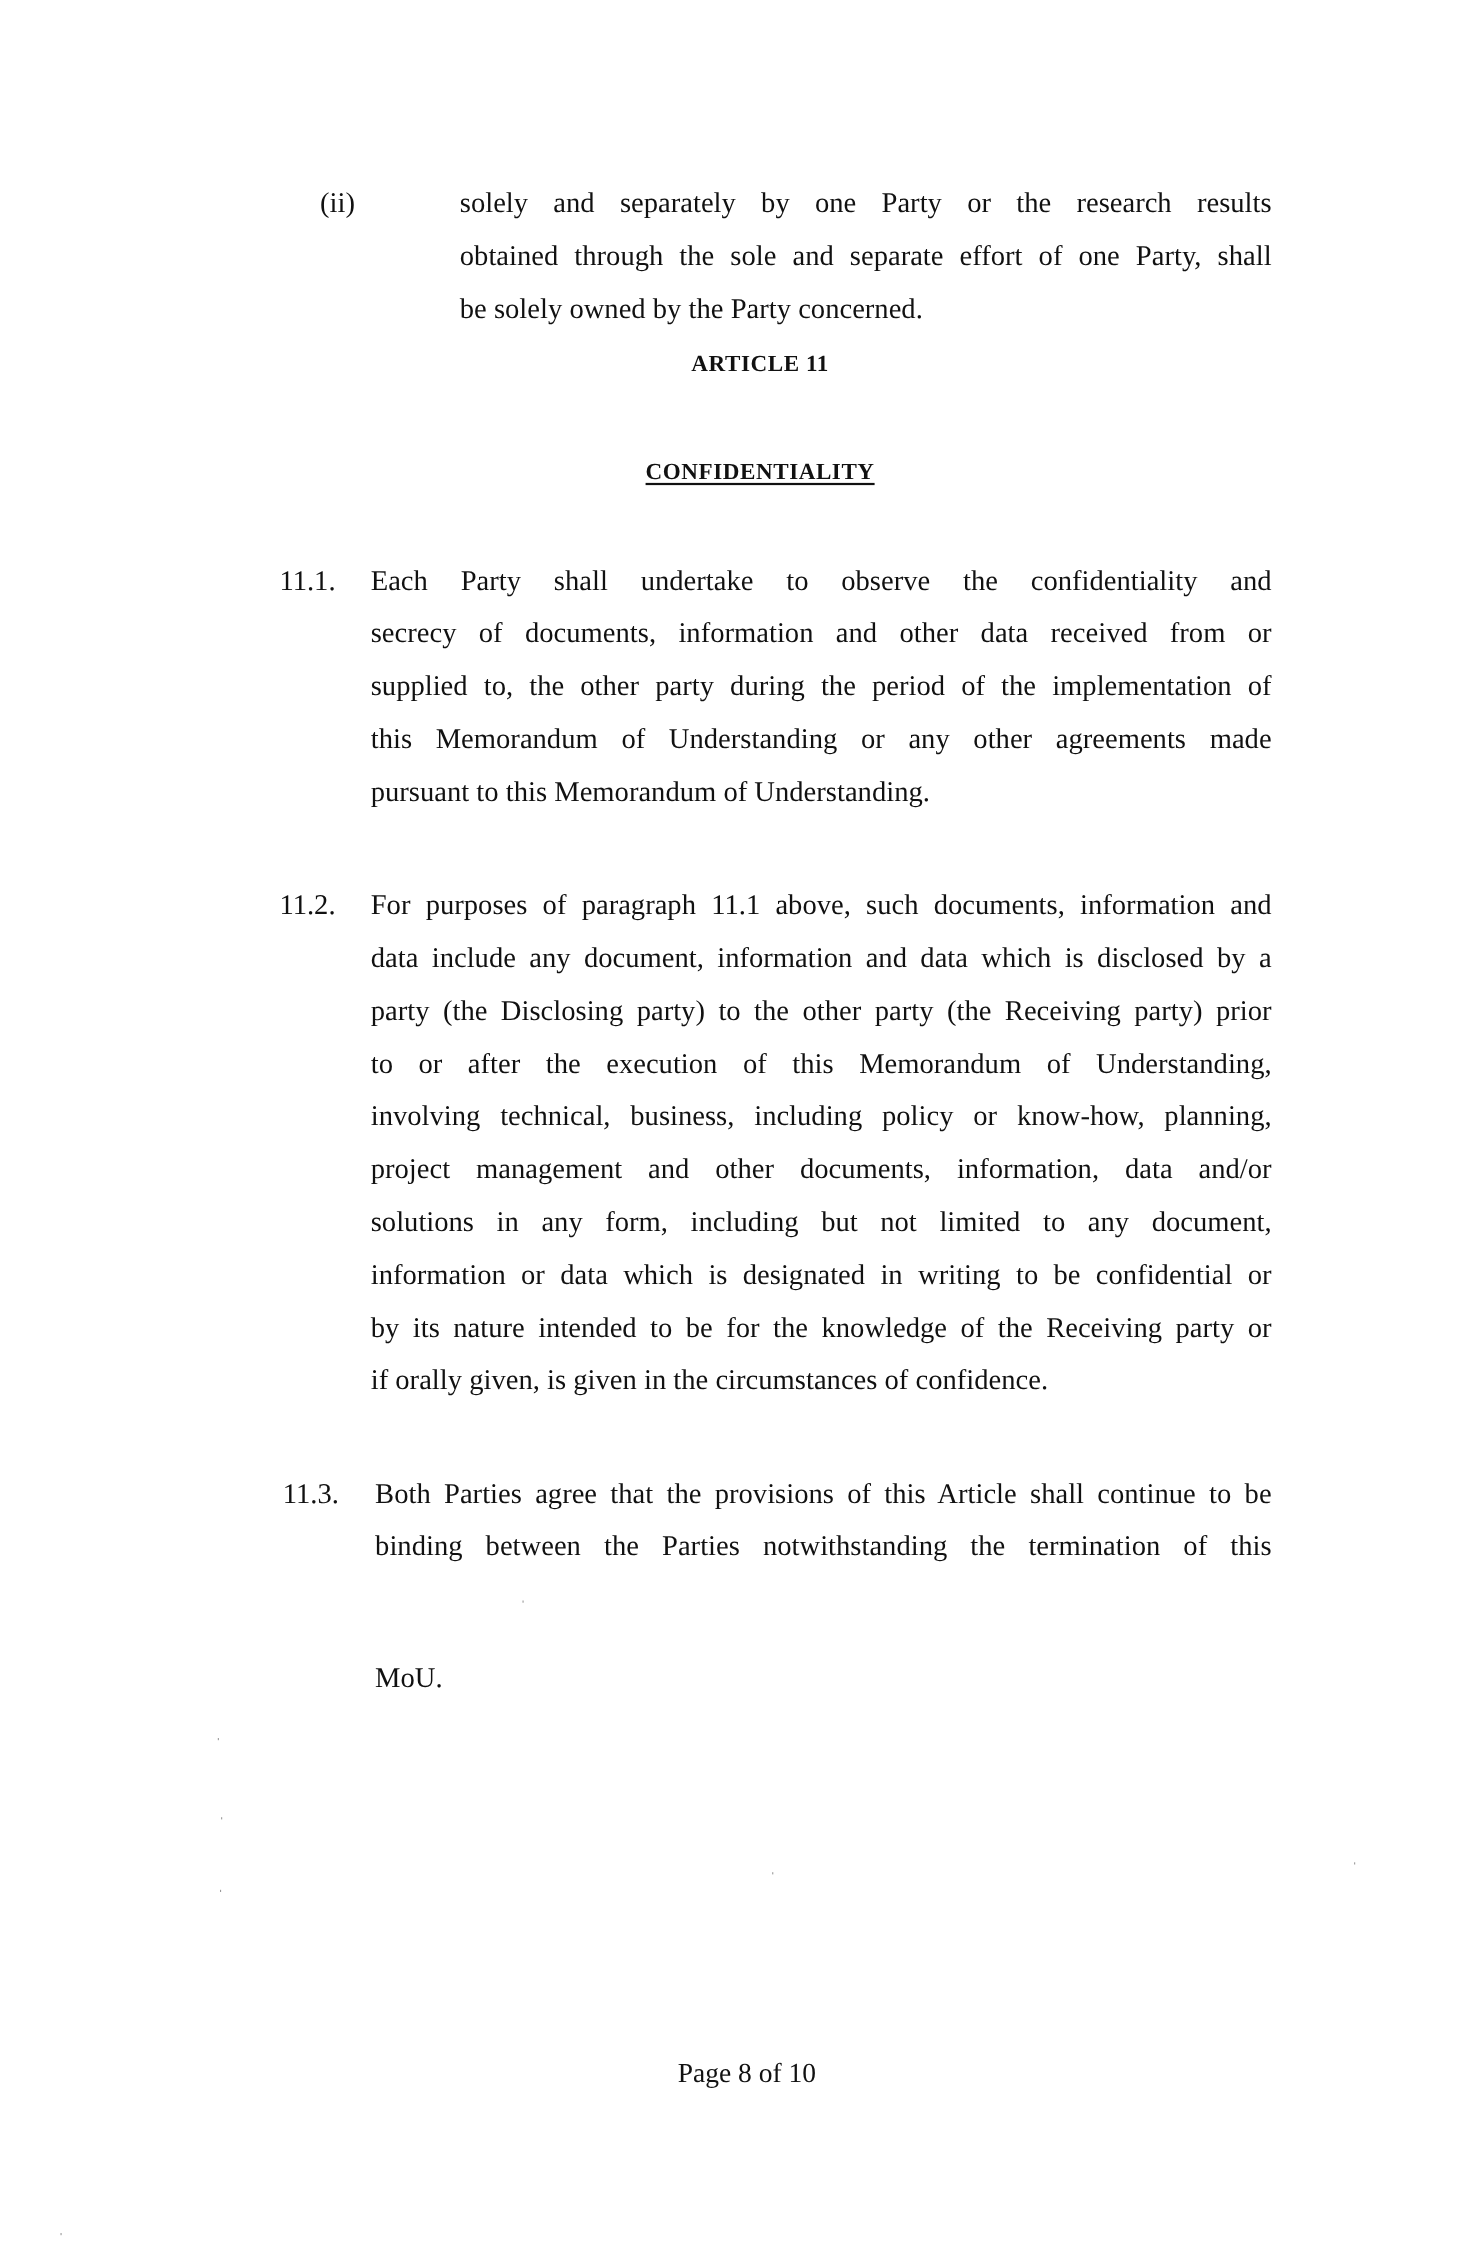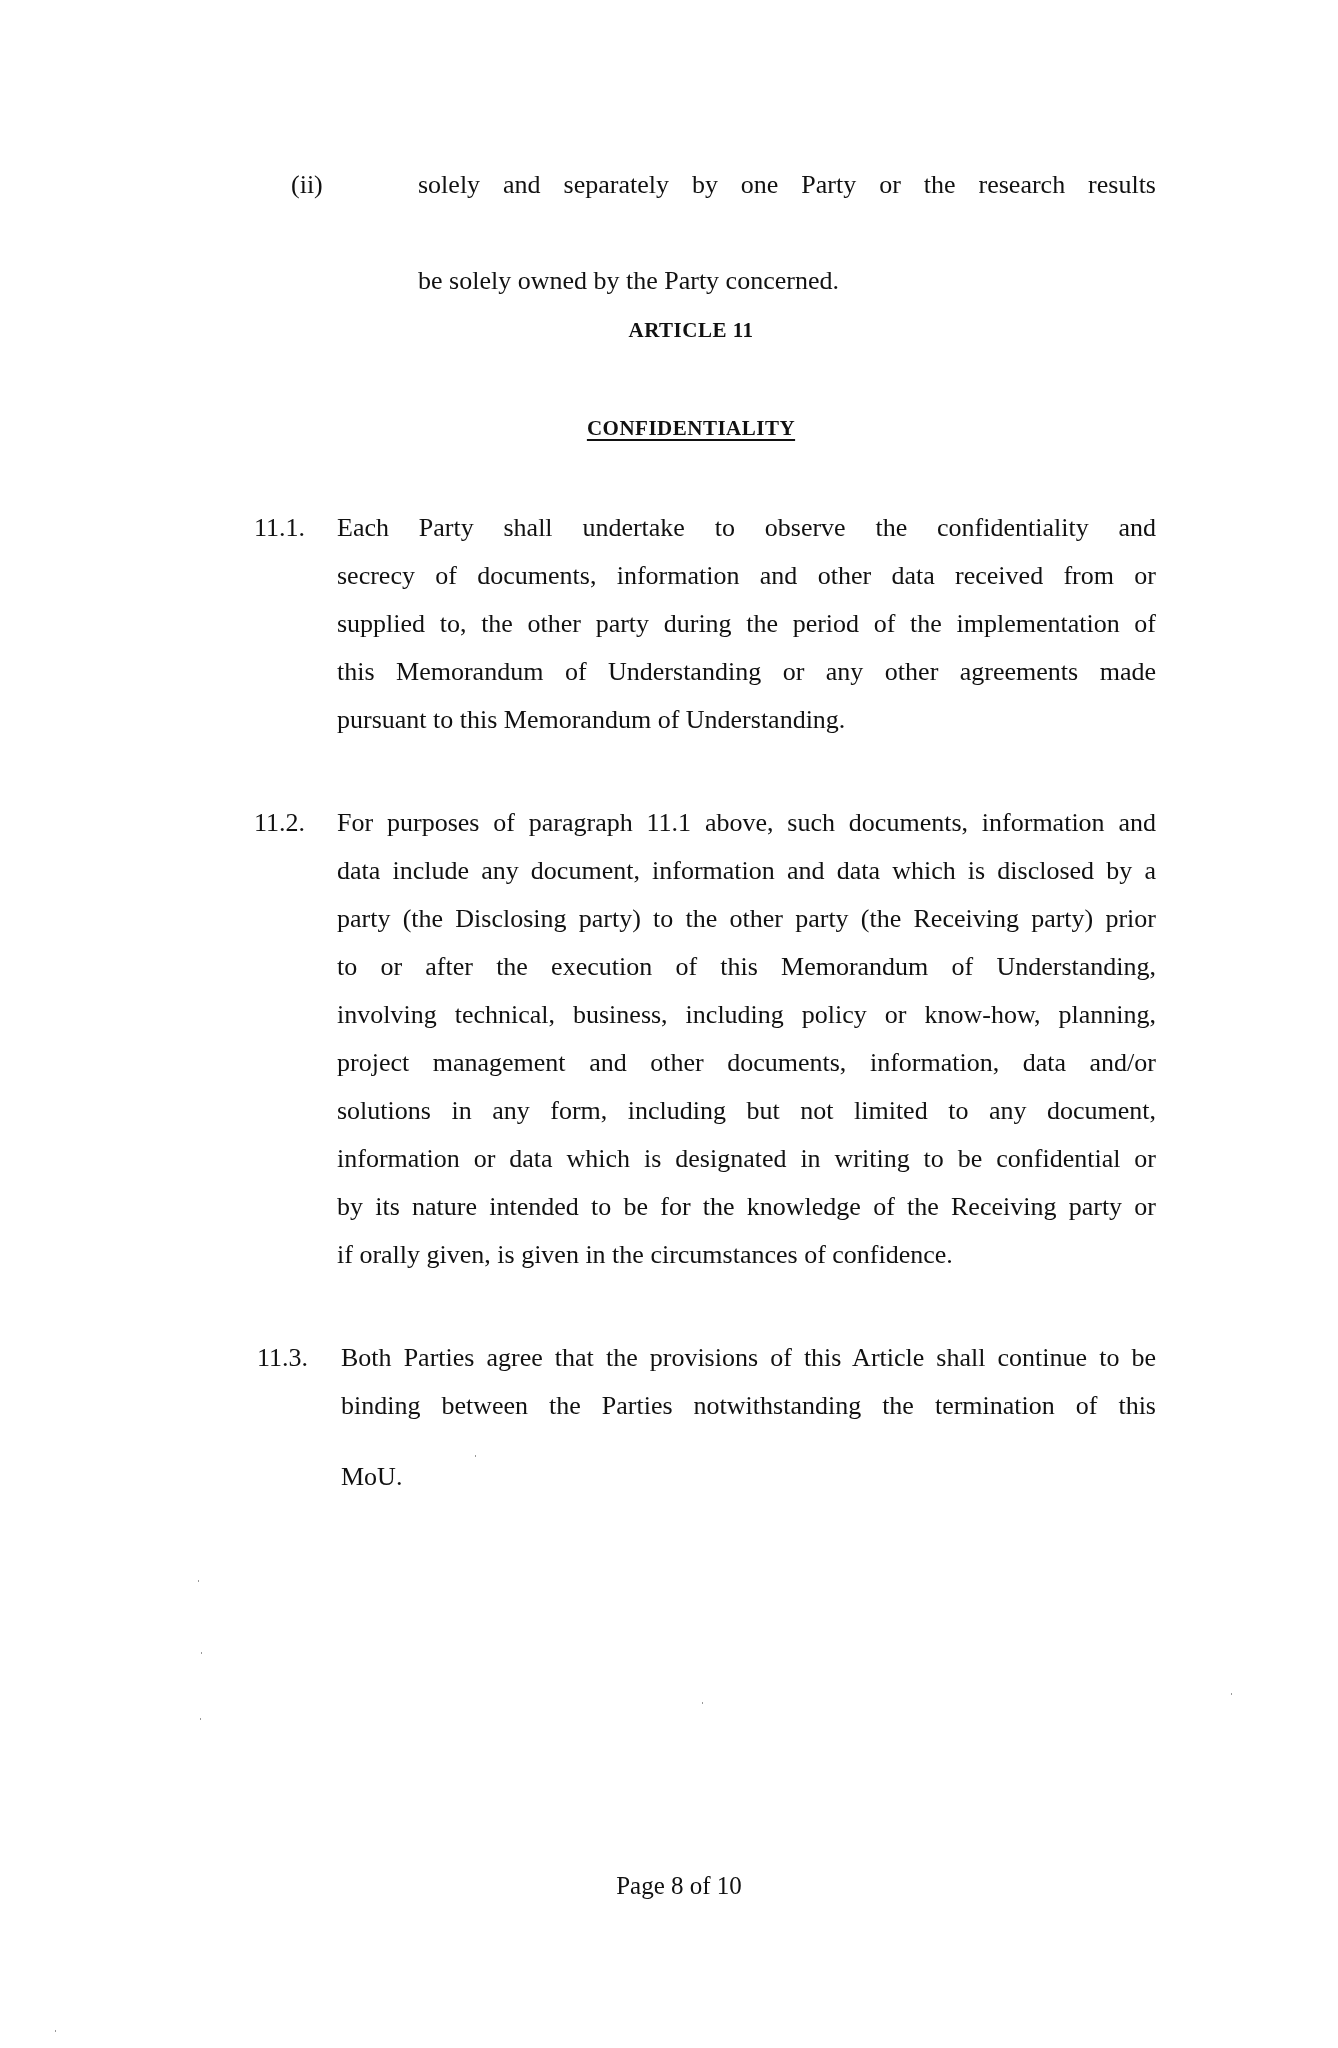--- a/index.html
+++ b/index.html
@@ -71,20 +71,21 @@
       background: #999;
     }
   </style>
 </head>
 <body>
 
 <div class="page">
 
   <div class="num" style="left:291px; top:170px;text-align:center;">(ii)</div>
   <div class="line justify" style="left:418px; top:170px; width:738px;">solely and separately by one Party or the research results</div>
+  <div class="line justify" style="left:418px; top:218px; width:738px;">obtained through the sole and separate effort of one Party, shall</div>
   <div class="line" style="left:418px; top:266px;">be solely owned by the Party concerned.</div>
 
   <div class="heading" style="top:314px;">
     <span class="heading-inner" style="left:22px;">ARTICLE 11</span>
   </div>
   <div class="heading" style="top:412px;">
     <span class="heading-inner underline" style="left:22px;">CONFIDENTIALITY</span>
   </div>
 
   <div class="num" style="left:254px; top:513px;">11.1.</div>
@@ -102,21 +103,21 @@
   <div class="line justify" style="left:337px; top:1000px; width:819px;">involving technical, business, including policy or know-how, planning,</div>
   <div class="line justify" style="left:337px; top:1048px; width:819px;">project management and other documents, information, data and/or</div>
   <div class="line justify" style="left:337px; top:1096px; width:819px;">solutions in any form, including but not limited to any document,</div>
   <div class="line justify" style="left:337px; top:1144px; width:819px;">information or data which is designated in writing to be confidential or</div>
   <div class="line justify" style="left:337px; top:1192px; width:819px;">by its nature intended to be for the knowledge of the Receiving party or</div>
   <div class="line" style="left:337px; top:1240px;">if orally given, is given in the circumstances of confidence.</div>
 
   <div class="num" style="left:257px; top:1343px;">11.3.</div>
   <div class="line justify" style="left:341px; top:1343px; width:815px;">Both Parties agree that the provisions of this Article shall continue  to be</div>
   <div class="line justify" style="left:341px; top:1391px; width:815px;">binding between the Parties notwithstanding the termination of this</div>
-  <div class="line" style="left:341px; top:1462px;">MoU.</div>
+  <div class="line" style="left:341px; top:1511px;">MoU.</div>
 
   <div class="speck" style="left:475px; top:1455px;"></div>
   <div class="speck" style="left:198px; top:1580px;"></div>
   <div class="speck" style="left:201px; top:1652px;"></div>
   <div class="speck" style="left:200px; top:1718px;"></div>
   <div class="speck" style="left:702px; top:1702px;"></div>
   <div class="speck" style="left:1231px; top:1693px;"></div>
   <div class="speck" style="left:55px; top:2030px;"></div>
 
   <div class="footer" style="top:1873px;">

